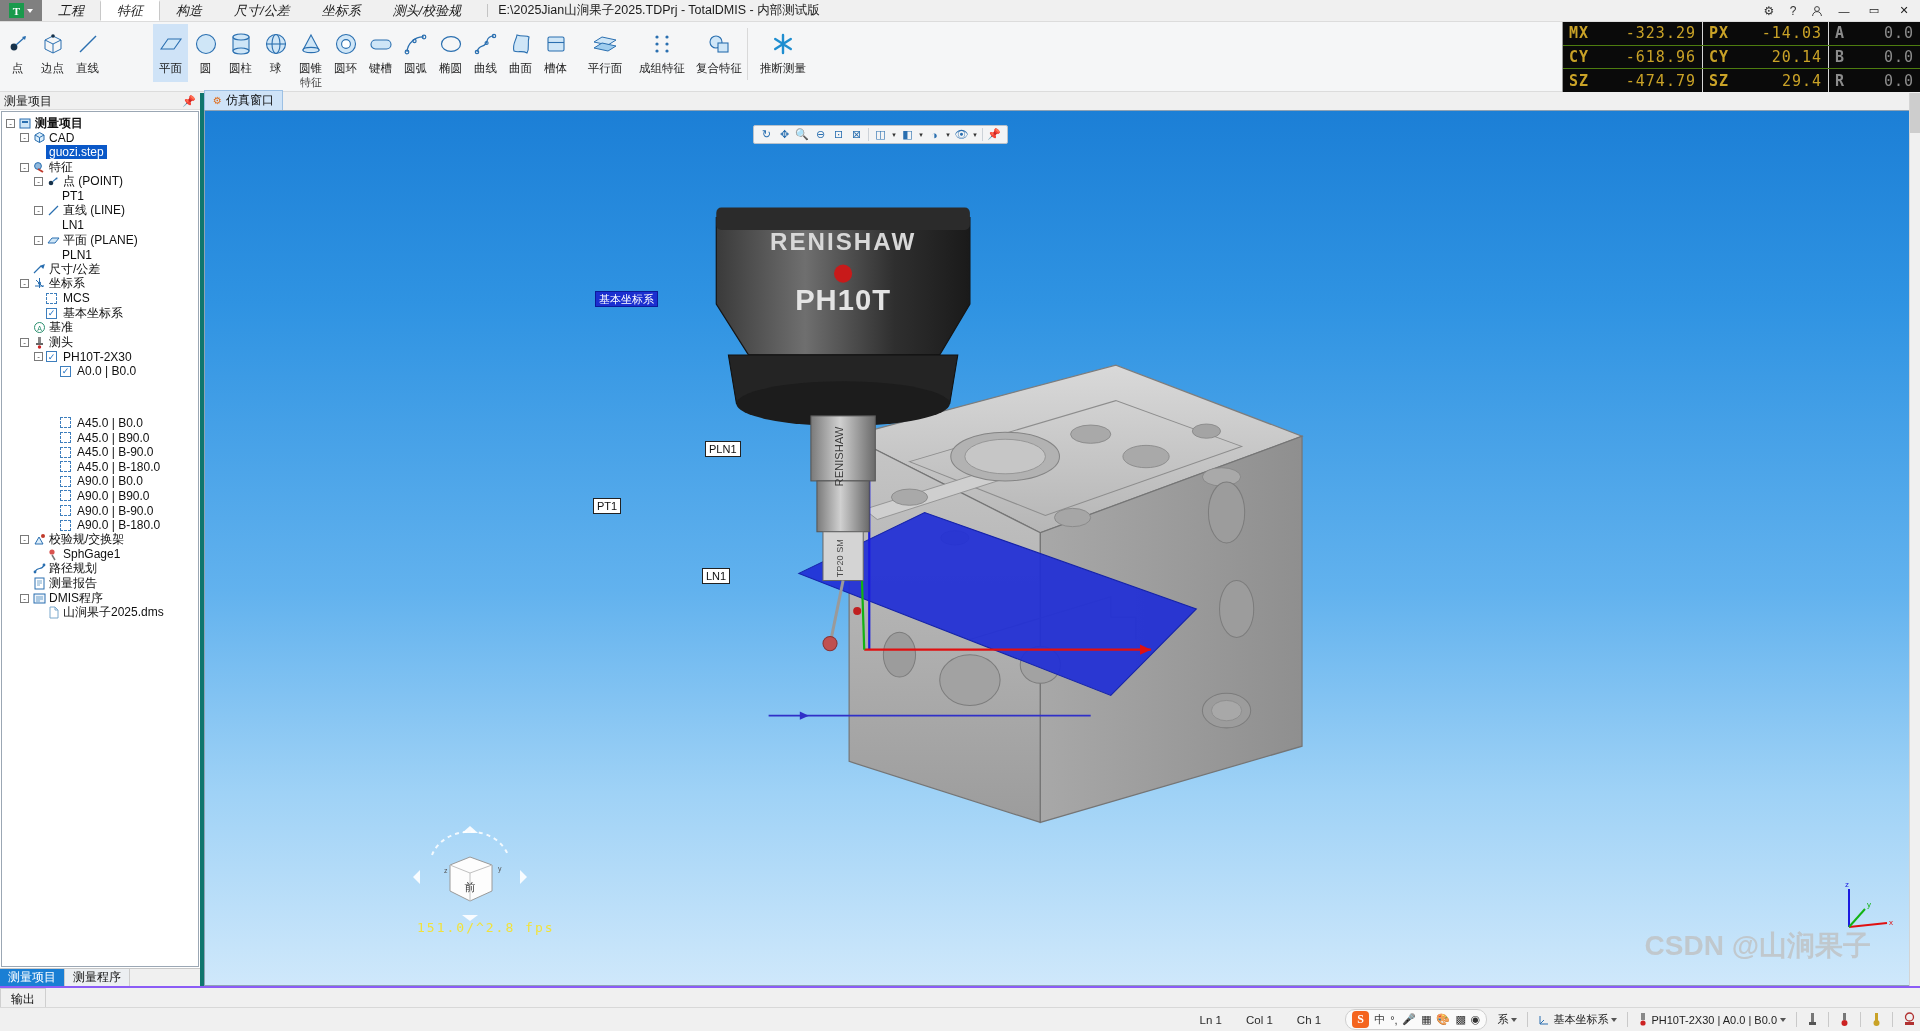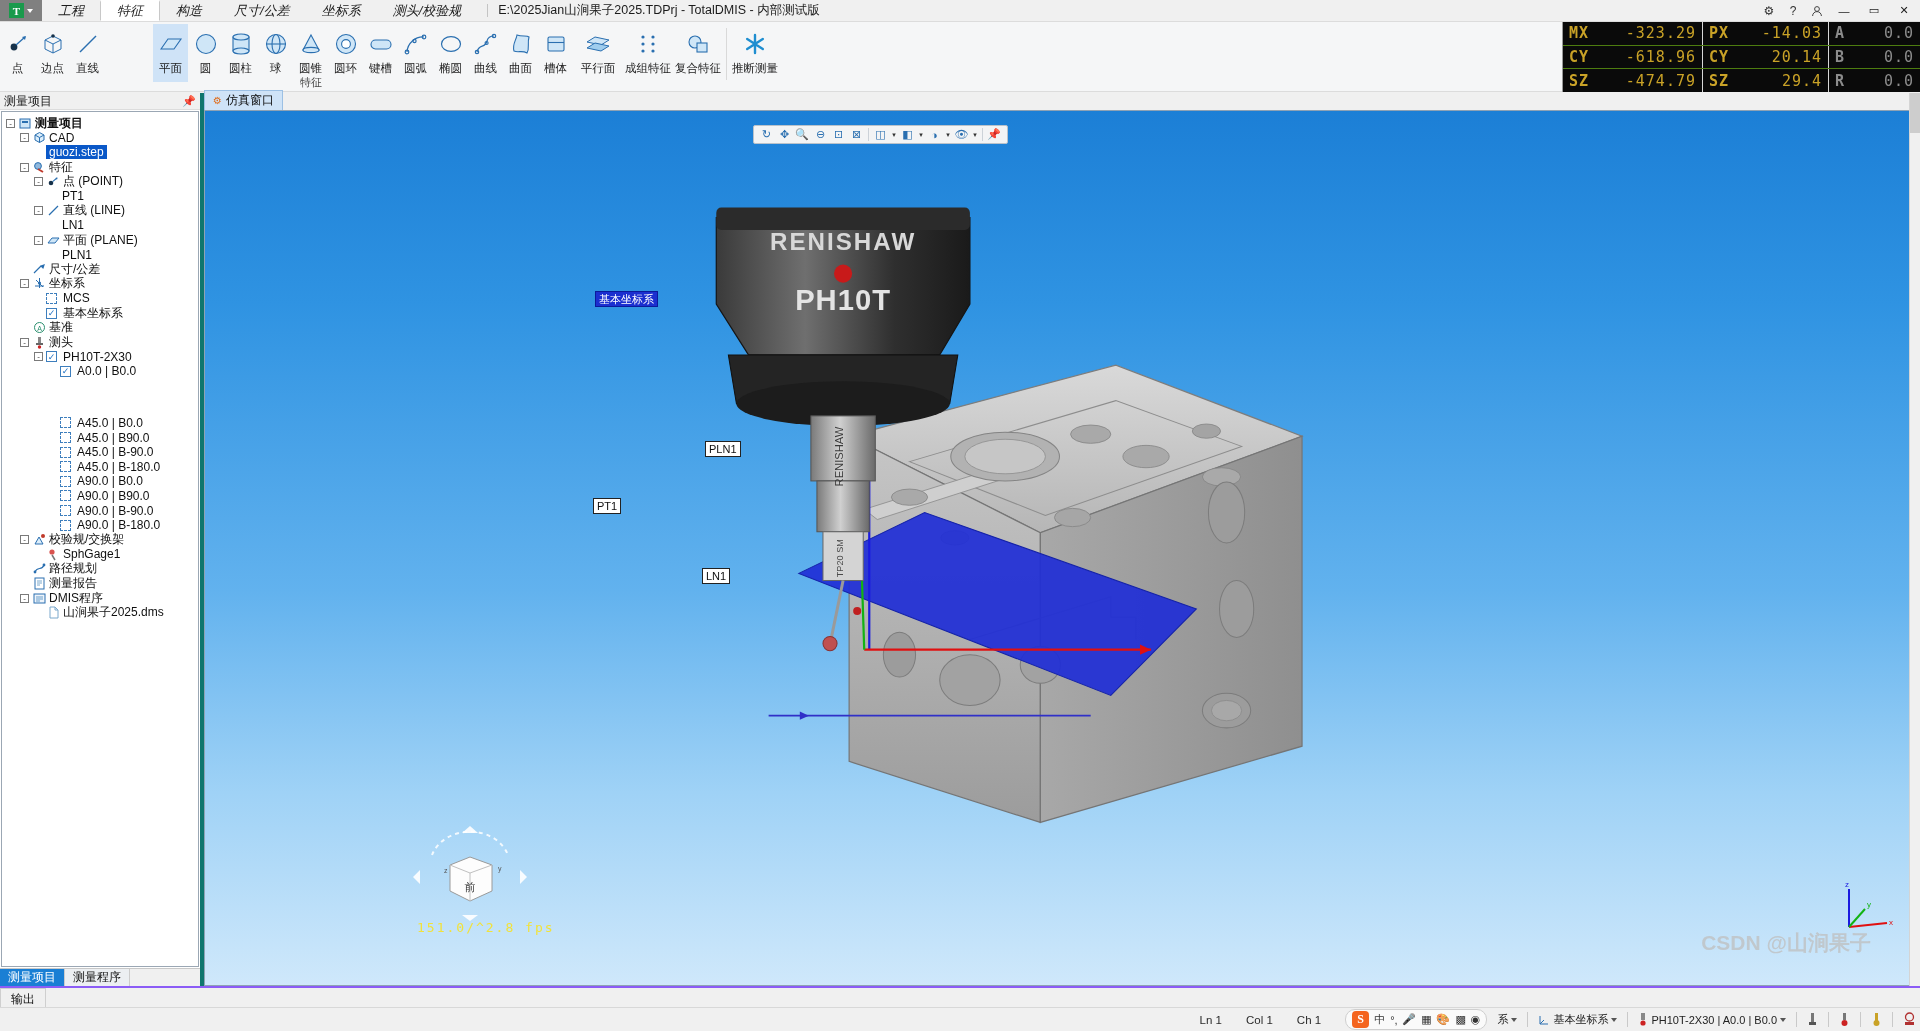--- a/index.html
+++ b/index.html
@@ -49,21 +49,21 @@
   
   .ribbon{
     height:70px;background:#f5f6f7;border-bottom:1px solid #dcdcdc;
     display:flex;align-items:flex-start;position:relative;
   }
   .rgroup{display:flex;align-items:flex-start;height:100%;padding-top:2px;}
   .rbtn{
     width:35px;height:58px;display:flex;flex-direction:column;align-items:center;
     justify-content:flex-start;padding-top:5px;cursor:default;
   }
-  .rbtn.wide{width:50px;}
+  .rbtn.wide{width:50px;margin-left:7px;}
   .rbtn.sel{background:#cfe3f7;margin-left:48px;}
   .rbtn .ico{height:30px;display:flex;align-items:center;justify-content:center;}
   .rbtn .lbl{font-size:11.5px;color:#1b1b1b;margin-top:2px;white-space:nowrap;}
   .rgroup-label{
     position:absolute;bottom:1px;font-size:11px;color:#4a4a4a;
   }
   .rib-sep{width:1px;height:52px;background:#d9d9d9;margin:4px 3px 0 3px;}
 
   
   .dro{
@@ -159,21 +159,21 @@
 
   
   .navcube{position:absolute;left:205px;bottom:60px;width:120px;height:100px;}
   .fps{
     position:absolute;left:212px;bottom:50px;
     font-family:"DejaVu Sans Mono","Liberation Mono",monospace;
     font-size:13px;font-weight:normal;color:#f2e23a;letter-spacing:2px;
   }
   .axisgiz{position:absolute;right:22px;bottom:48px;width:58px;height:58px;}
   .watermark{
-    position:absolute;right:48px;bottom:28px;font-size:21px;color:#bfbfbf;
+    position:absolute;right:48px;bottom:20px;font-size:28px;color:#bfbfbf;
     font-weight:bold;opacity:.75;white-space:nowrap;
   }
   .vscroll{
     position:absolute;right:0;top:0;width:11px;bottom:0;background:#f0f0f0;border-left:1px solid #d4d4d4;
   }
   .vscroll .thumb{position:absolute;top:0;left:0;right:0;height:40px;background:#cdcdcd;}
 
   
   .botpanel{
     position:absolute;left:0;right:0;bottom:24px;height:21px;background:#fbfbfb;

